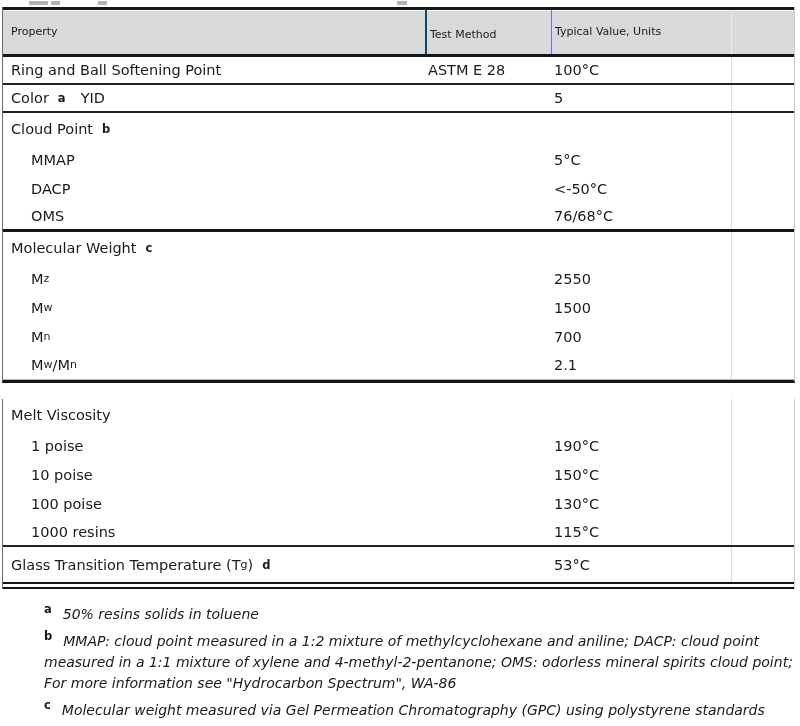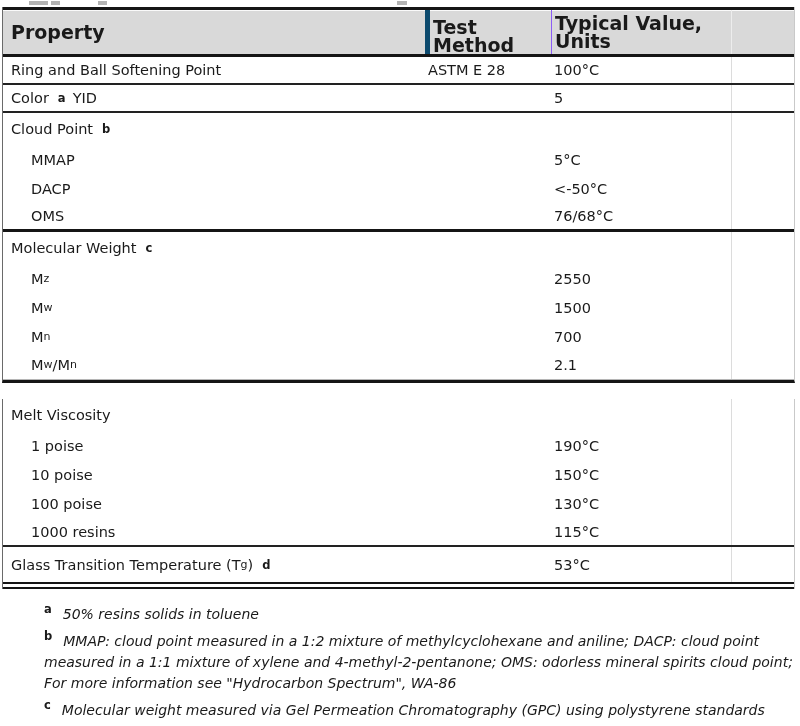--- a/index.html
+++ b/index.html
@@ -23,25 +23,25 @@
   .tbl-gap{height:16px;}
 
   .thead{
     display:grid;grid-template-columns:422px 126px 180px 1fr;
     background:#d9d9d9;
     border-top:3px solid #151515;border-bottom:3px solid #151515;
     box-shadow:inset 0 1px 0 #fafafa;
     min-height:50px;box-sizing:border-box;
   }
   .th{
-    font-weight:bold;font-size:19px;line-height:18px;
+    font-weight:normal;font-size:11px;line-height:18px;
     display:flex;align-items:center;box-sizing:border-box;
   }
   .th-prop{padding-left:8px;}
-  .th-method{border-left:5px solid #0c4a6e;padding:5px 0 0 3px;align-items:flex-end;}
+  .th-method{border-left:2px solid #0c4a6e;padding:5px 0 0 3px;align-items:center;}
   .th-method .wrap{max-width:70px;}
   .th-value{border-left:1px solid #8b5cf6;padding-left:3px;}
   .th-extra{border-left:1px solid #ededed;}
 
   .row{
     display:grid;grid-template-columns:422px 126px 180px 1fr;
     align-items:center;box-sizing:border-box;
   }
   .kind-data{min-height:28px;}
   .kind-sub{min-height:29px;}
@@ -55,21 +55,21 @@
   .kind-sub .c-prop{padding-left:28px;}
   .c-method{padding-left:3px;text-align:center;}
   .c-value{padding-left:3px;}
   .c-extra{border-left:1px solid #dcdcdc;}
 
   sub.subscript{font-size:11px;line-height:0;}
   .fnref{
     font-weight:bold;font-style:normal;font-size:11.5px;
     vertical-align:6px;margin:0 7px 0 9px;
   }
-  .after-sup{margin-left:0;}
+  .after-sup{margin-left:8px;}
 
   .double-rule{height:3px;border-top:2px solid #151515;border-bottom:2px solid #151515;}
 
   .footnotes{padding:10px 6px 0 8px;font-style:italic;font-size:14px;line-height:21px;}
   .footnote{margin-bottom:1px;margin-left:36px;}
   .fn-mark{
     font-style:normal;font-weight:bold;font-size:11.5px;
     vertical-align:6px;margin-right:11px;
   }
 </style>

